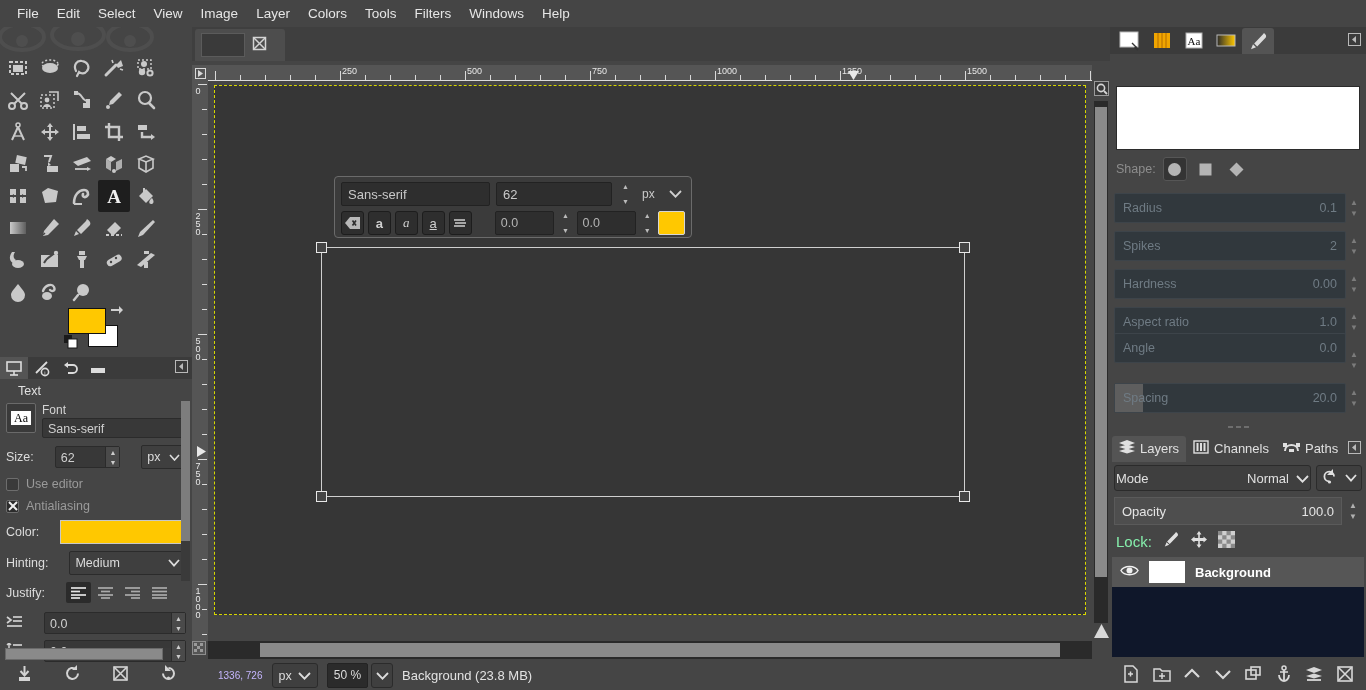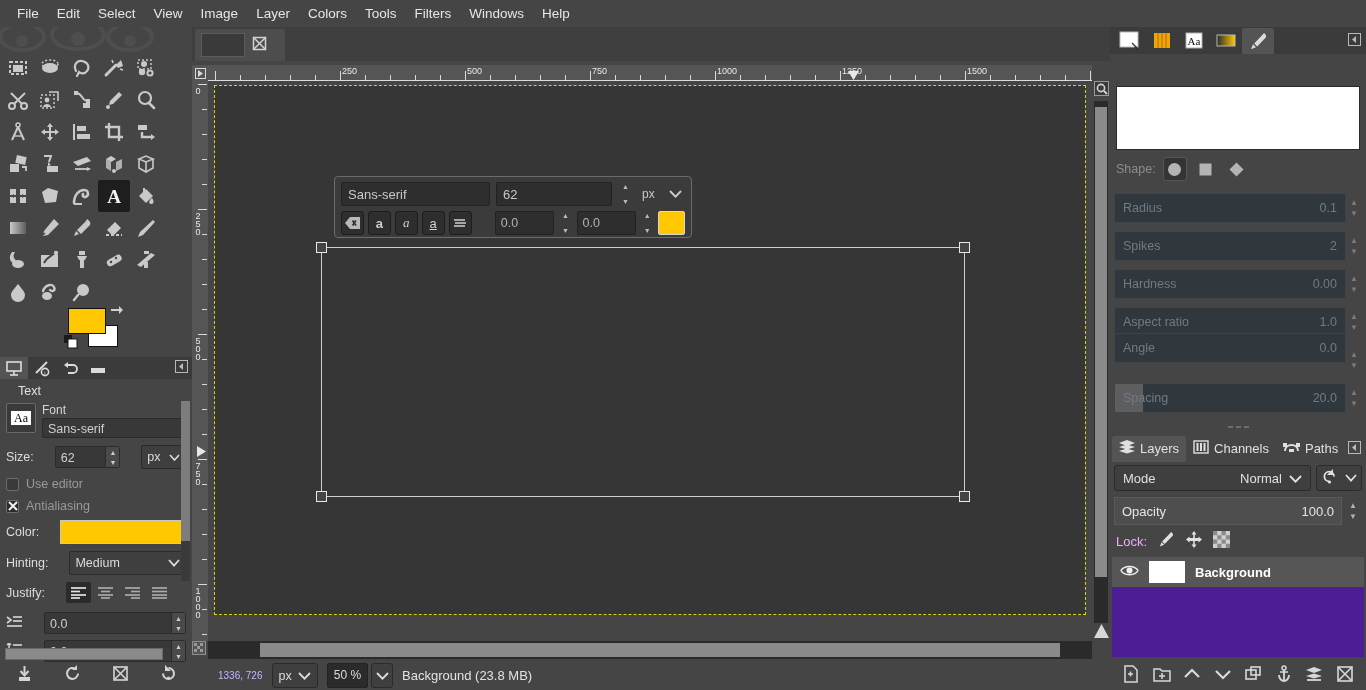--- a/index.html
+++ b/index.html
@@ -338,43 +338,43 @@
     display: flex; align-items: center; gap: 5px; padding: 4px 7px; height: 26px;
     color: #e0e0e0; font-size: 13px;
   }
   .ly-tab.active { background: #545454; border-top-left-radius: 3px; border-top-right-radius: 3px; }
   #ly-tabs .tab-menu { margin-left: auto; margin-right: 5px; }
   #mode-row {
     position: absolute; left: 4px; top: 30px; width: 248px; display: flex; gap: 5px; align-items: center;
   }
   #mode-combo {
     flex: 1; height: 26px; background: #3f3f3f; border: 1px solid #2b2b2b; border-radius: 3px;
-    display: flex; align-items: center; justify-content: space-between; padding: 0 8px;
+    display: flex; align-items: center; justify-content: space-between; padding: 0 1px;
     color: #e0e0e0; font-size: 13px;
   }
   #mode-revert {
     width: 46px; height: 26px; background: #3f3f3f; border: 1px solid #2b2b2b; border-radius: 3px;
     display: flex; align-items: center; justify-content: space-around;
   }
   #opacity-slider {
     position: absolute; left: 4px; top: 62px; width: 228px; height: 28px;
     background: #4e4e4e; border: 1px solid #5a5a5a;
     display: flex; align-items: center; justify-content: space-between; padding: 0 7px;
     color: #e4e4e4; font-size: 13px;
   }
   #opacity-spin {
     position: absolute; left: 234px; top: 62px; width: 18px; height: 28px;
     display: flex; flex-direction: column; align-items: center; justify-content: center; gap: 3px;
   }
   #opacity-spin span { font-size: 8px; color: #b0b0b0; line-height: 8px; }
   #lock-row {
     position: absolute; left: 6px; top: 96px; display: flex; align-items: center; gap: 10px;
   }
-  #lock-row .lb { color: #f0abfc; font-size: 13px; }
-  #layer-list { position: absolute; left: 2px; top: 122px; width: 252px; height: 100px; background: #4c1d95; }
+  #lock-row .lb { color: #86efac; font-size: 15px; }
+  #layer-list { position: absolute; left: 2px; top: 122px; width: 252px; height: 100px; background: #0f172a; }
   .layer-item {
     display: flex; align-items: center; gap: 10px; height: 30px; padding: 0 8px;
     background: #565656;
   }
   .layer-item .lthumb { width: 36px; height: 22px; background: #fff; border: 2px solid #fff; }
   .layer-item .lname { font-size: 13px; color: #fff; font-weight: bold; }
   #layer-toolbar {
     position: absolute; left: 0; bottom: 2px; width: 256px; height: 28px;
     display: flex; align-items: center; justify-content: space-around; padding: 0 6px;
   }

